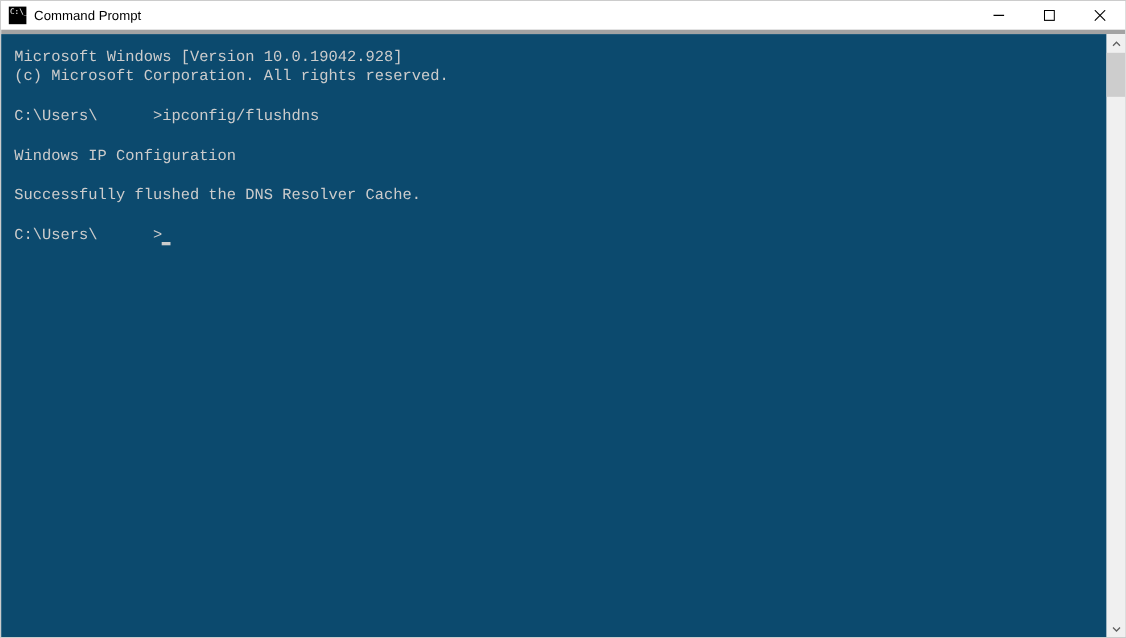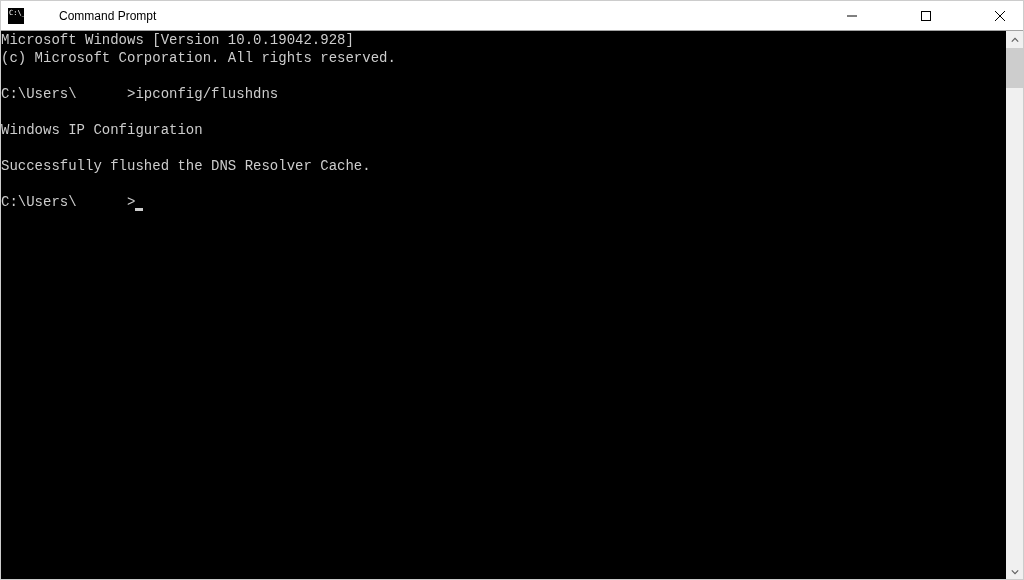--- a/index.html
+++ b/index.html
@@ -13,22 +13,21 @@
       font-family: "Segoe UI", Tahoma, sans-serif;
       overflow: hidden;
       background: #fff;
       border: 1px solid #ccc;
     }
     .titlebar {
       height: 30px;
       display: flex;
       align-items: center;
       background: #fff;
-      border-bottom: 1px solid #a3a3a3;
-      gap: 28px;
+      border-bottom: 4px solid #a3a3a3;
     }
     .titlebar-icon {
       width: 16px;
       height: 16px;
       margin-left: 7px;
       margin-right: 7px;
       background: #000;
       position: relative;
       display: inline-block;
     }
@@ -62,26 +61,26 @@
       width: 10px;
       height: 10px;
     }
     .content-wrap {
       position: relative;
       height: 549px;
       display: flex;
     }
     .terminal {
       flex: 1;
-      background: #000000;
+      background: #0c4a6e;
       color: #ccc;
       font-family: Consolas, "Courier New", monospace;
       font-size: 14px;
       line-height: 18px;
-      padding: 0;
+      padding: 12px;
       white-space: pre;
       overflow: hidden;
     }
     .terminal .line {
       min-height: 18px;
     }
     .scrollbar {
       width: 17px;
       background: #f0f0f0;
       position: relative;

